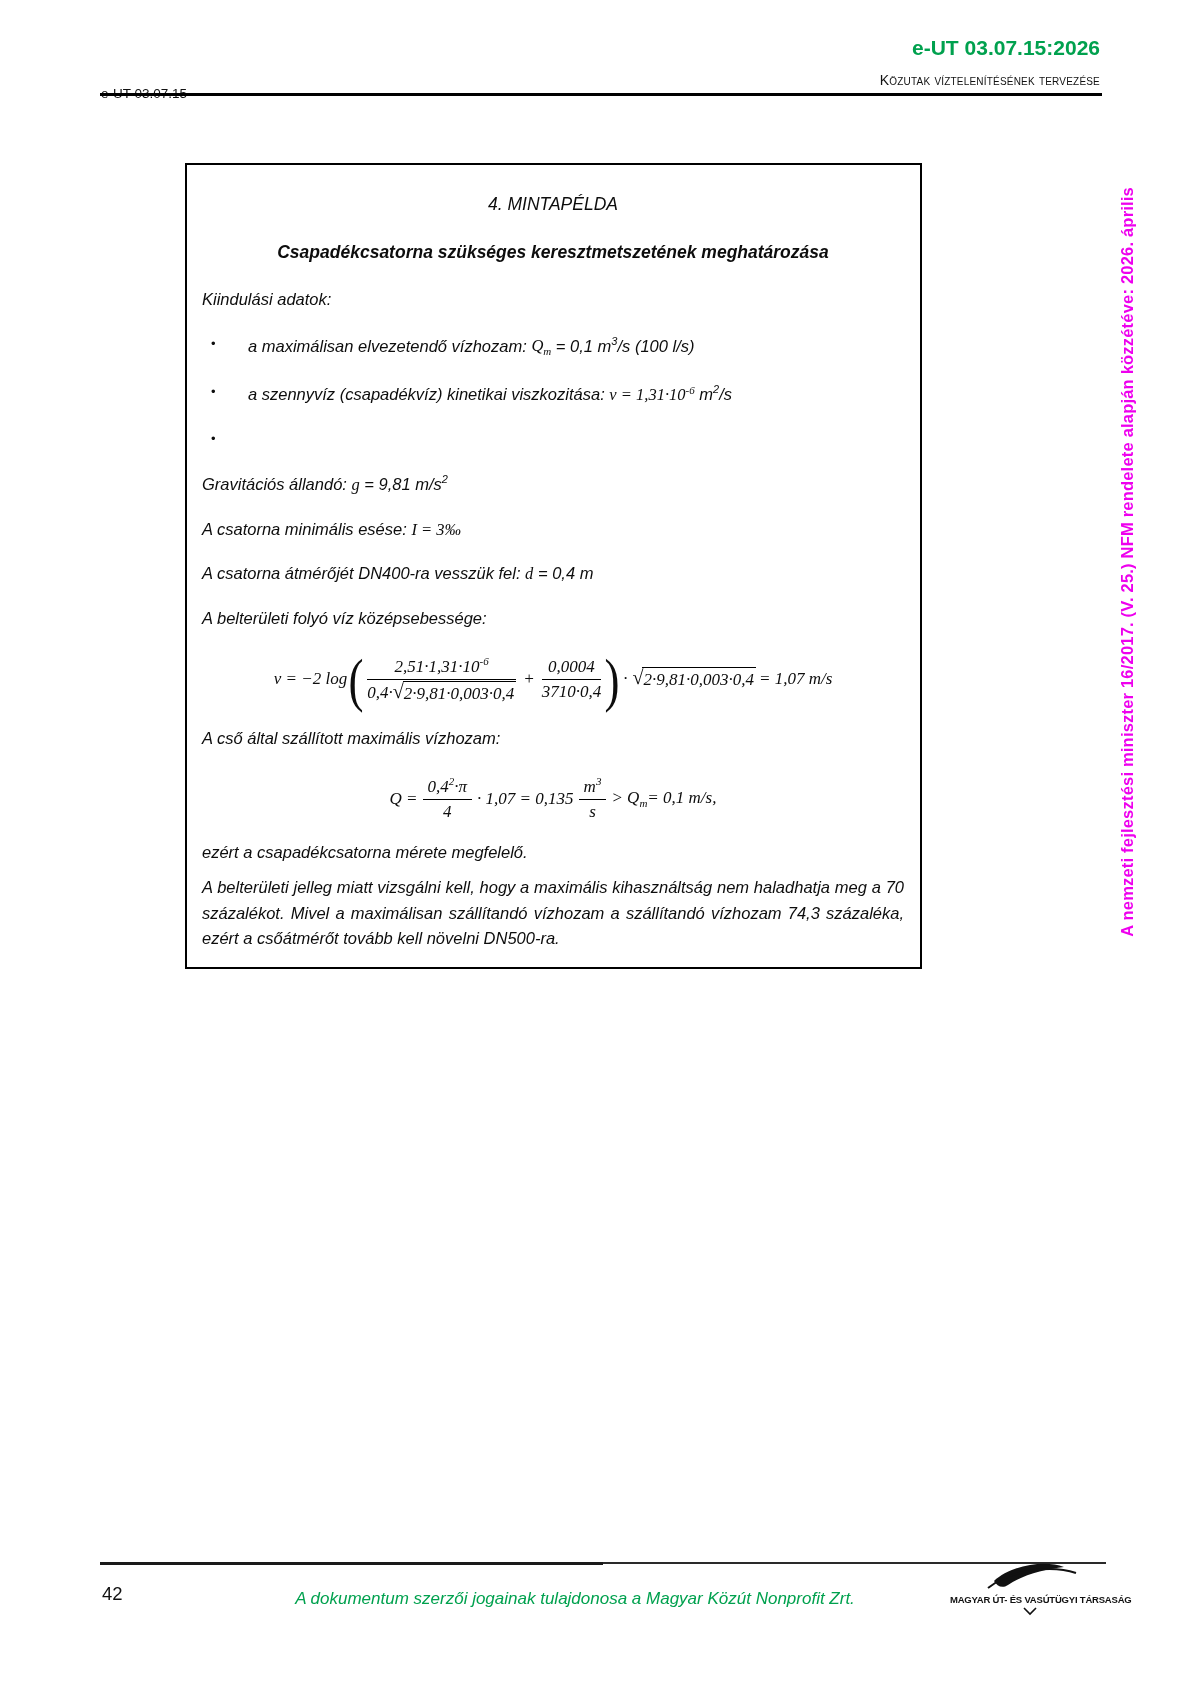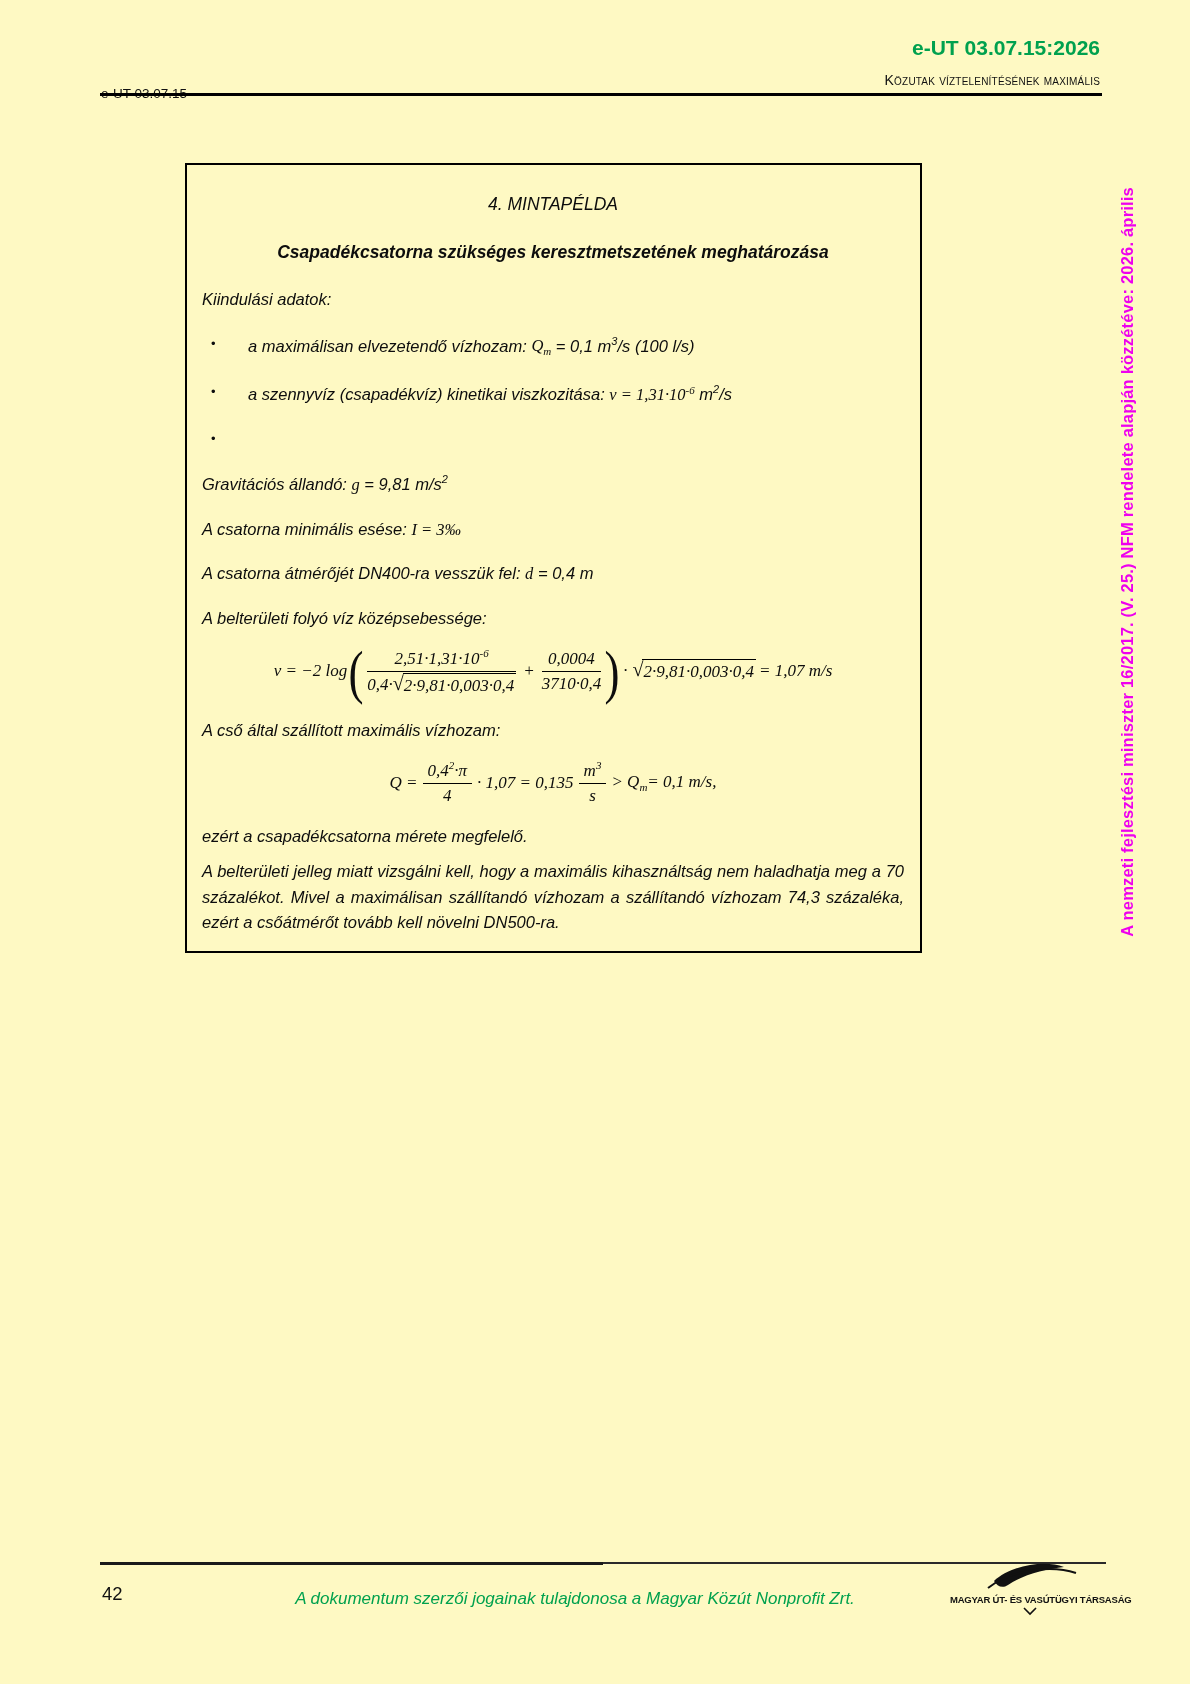--- a/index.html
+++ b/index.html
@@ -1,18 +1,18 @@
 <!DOCTYPE html>
 <html><head>
 <meta charset="utf-8">
 <style>
   html,body { margin:0; padding:0; background:#e8e8e8; }
   .page {
     position:relative; width:1190px; height:1684px; margin:0 auto;
-    background:#fef9c3; overflow:hidden;
+    background:#ffffff; overflow:hidden;
     font-family:"Liberation Sans", sans-serif; color:#0d0d0d;
   }
 
   
   .code-right { position:absolute; top:36px; right:90px; font-size:21px; font-weight:bold; color:#00a14e; }
   .code-left  { position:absolute; top:74px; left:101px; font-size:13.5px; color:#111;margin-top:12px; }
   .subject    { position:absolute; top:72px; right:90px; font-size:14px; font-variant:small-caps; letter-spacing:.2px; color:#111; }
   .header-rule { position:absolute; top:93px; left:100px; width:1002px; height:3px; background:#000; }
 
   
@@ -35,21 +35,21 @@
   .bx-subtitle { margin-top:25px !important; font-size:17.5px; font-weight:bold; }
   .bx-intro    { margin-top:25px !important; }
   .bullet { display:flex; margin-top:23px; }
   .bullet .dot { width:37px; padding-left:9px; font-style:normal; font-size:13px; line-height:1.6; }
   .line { margin-top:23px !important; }
   .mvar { font-family:"Liberation Serif", serif; font-style:italic; }
   sup { font-size:11px; } sub { font-size:11px; }
 
   
   .formula {
-    margin-top:16px; display:flex; align-items:center; justify-content:center;
+    margin-top:24px; display:flex; align-items:center; justify-content:center;
     font-family:"Liberation Serif", serif; font-style:italic; font-size:17px; gap:3px;
   }
   .frac { display:inline-flex; flex-direction:column; text-align:center; margin:0 2px; }
   .frac .num { border-bottom:1.6px solid #000; padding:0 5px 1px; }
   .frac .den { padding-top:1px; }
   .sqrt { display:inline-flex; align-items:flex-start; }
   .sqrt .radical { font-style:italic; line-height:1.05; font-size:1.18em; margin-right:-1px; }
   .sqrt .sqrtbar { border-top:1.6px solid #000; padding:1px 2px 0 1px; }
   .bigparen { font-size:60px; font-weight:normal; line-height:0; display:inline-block;
               transform:scaleX(.75); font-style:normal; margin:0 -4px; }
@@ -69,21 +69,21 @@
   .logo-text { position:absolute; top:34px; left:0; width:100%; text-align:center;
                font-size:9.5px; font-weight:bold; letter-spacing:-.2px; white-space:nowrap; color:#111; }
 </style>
 </head>
 <body>
 
 <div class="page">
 
   <div class="code-right">e-UT 03.07.15:2026</div>
   <div class="code-left">e-UT 03.07.15</div>
-  <div class="subject">Közutak víztelenítésének maximális</div>
+  <div class="subject">Közutak víztelenítésének tervezése</div>
   <div class="header-rule"></div>
 
   <div class="vertical-note">
     <span>A nemzeti fejlesztési miniszter 16/2017. (V. 25.) NFM rendelete alapján közzétéve: 2026. április</span>
   </div>
 
   <section class="example-box">
     <p class="center bx-title">4. MINTAPÉLDA</p>
     <p class="center bx-subtitle">Csapadékcsatorna szükséges keresztmetszetének meghatározása</p>
     <p class="bx-intro">Kiindulási adatok:</p>

